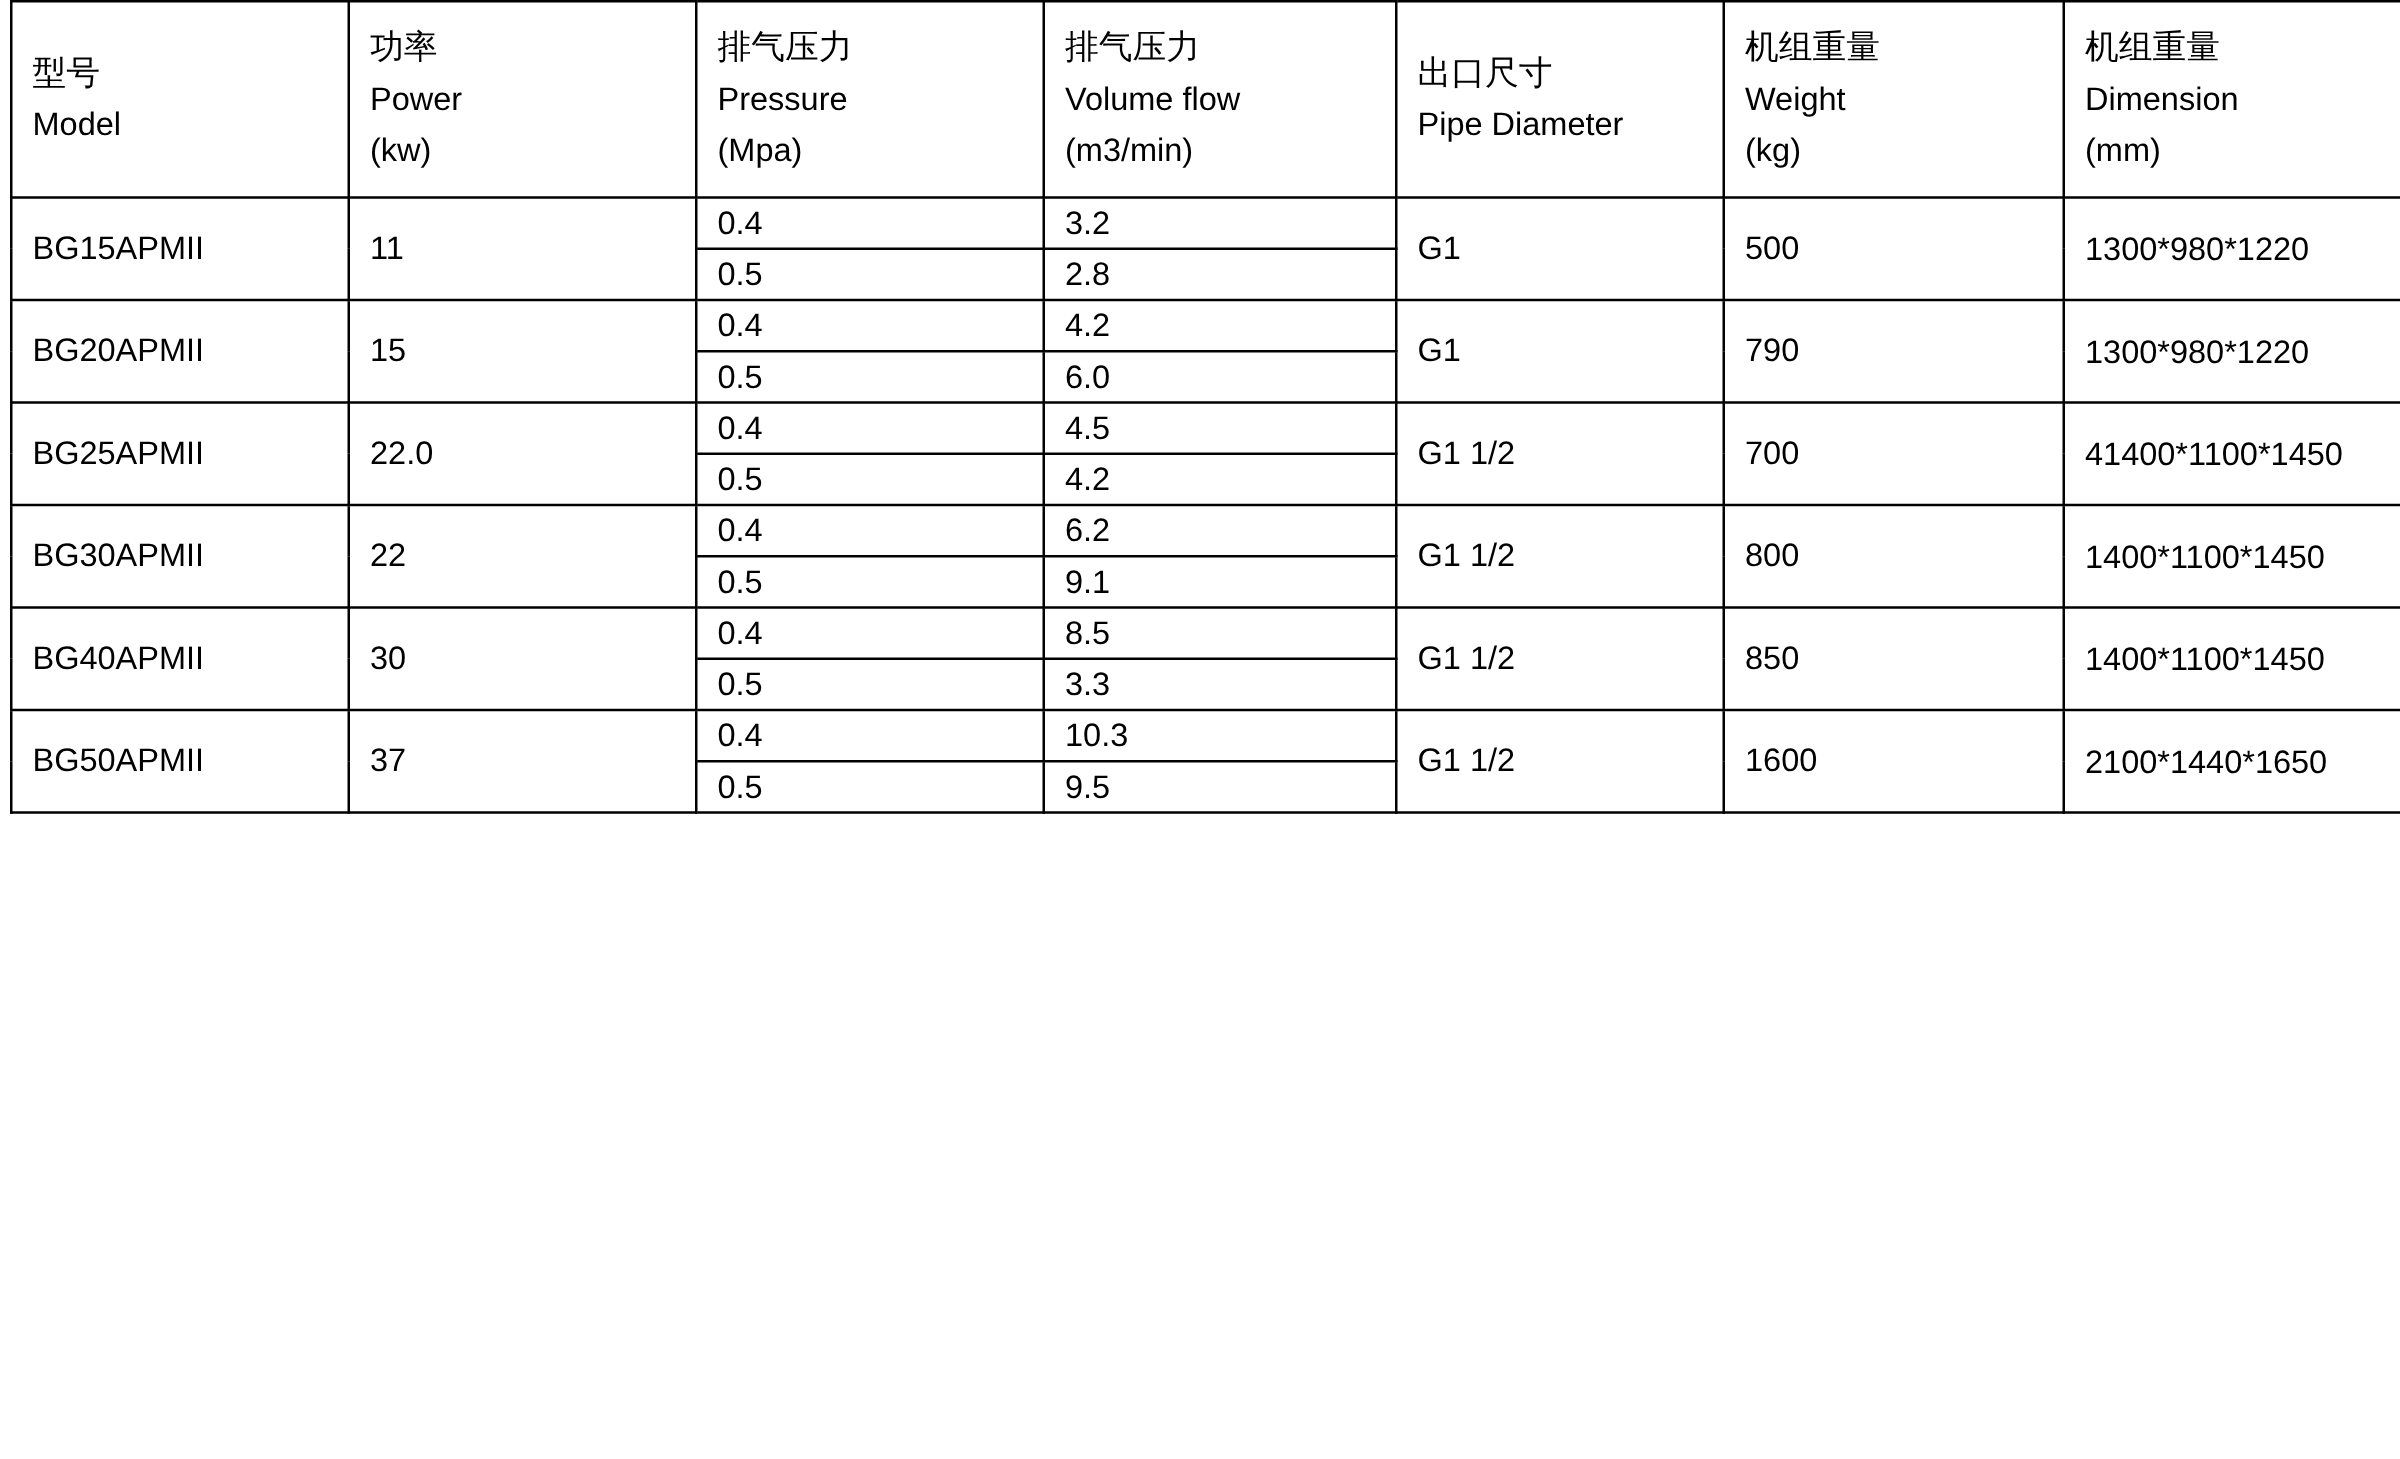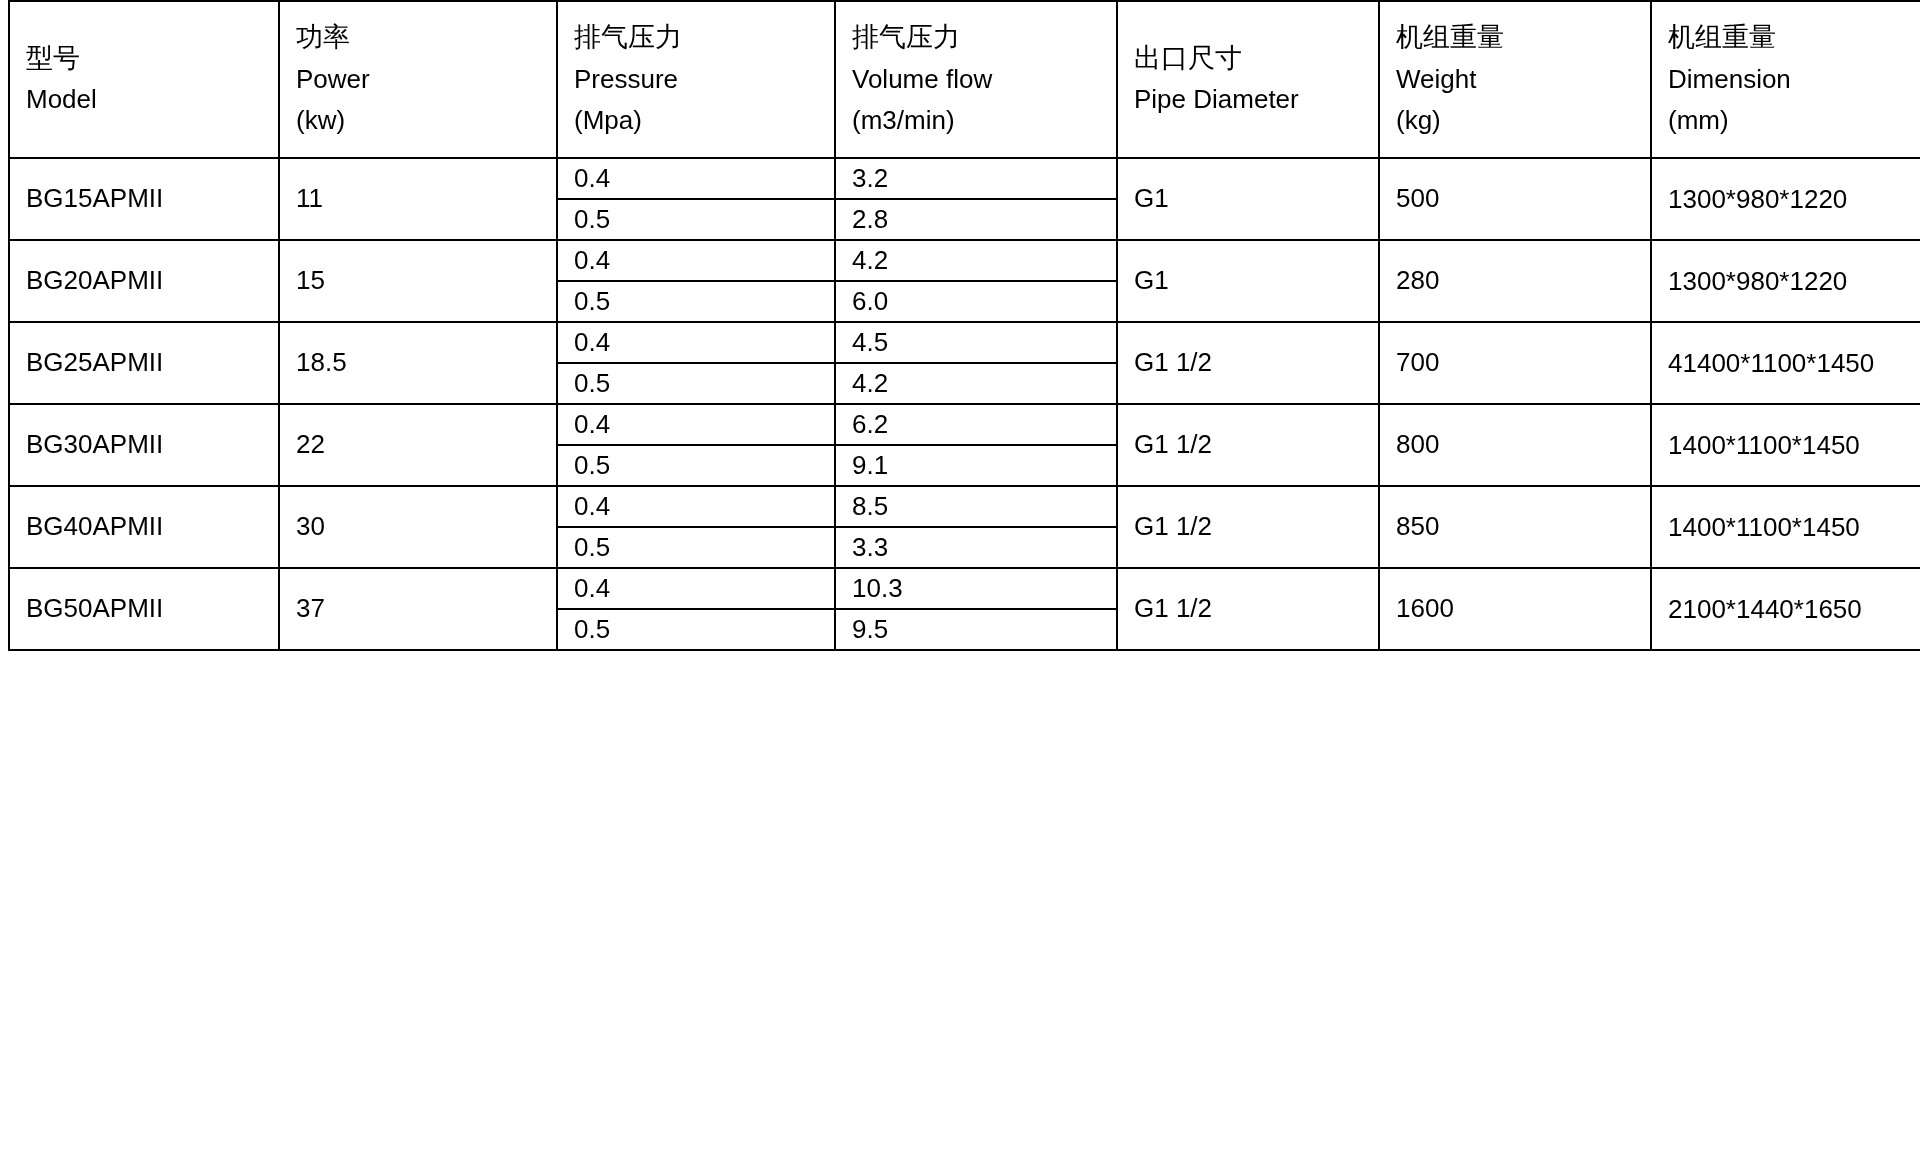--- a/index.html
+++ b/index.html
@@ -181,41 +181,41 @@
         <td>
           <span class="val">0.4</span>
         </td>
         <td>
           <span class="val">4.2</span>
         </td>
         <td rowspan="2">
           <span class="val">G1</span>
         </td>
         <td rowspan="2">
-          <span class="val">280</span>
+          <span class="val">790</span>
         </td>
         <td rowspan="2">
           <span class="wrapval">1300*980*1220</span>
         </td>
       </tr>
       <tr>
         <td>
           <span class="val">0.5</span>
         </td>
         <td>
           <span class="val">6.0</span>
         </td>
       </tr>
 
       <tr>
         <td rowspan="2">
           <span class="val">BG25APMII</span>
         </td>
         <td rowspan="2">
-          <span class="val">18.5</span>
+          <span class="val">22.0</span>
         </td>
         <td>
           <span class="val">0.4</span>
         </td>
         <td>
           <span class="val">4.5</span>
         </td>
         <td rowspan="2">
           <span class="val">G1 1/2</span>
         </td>

